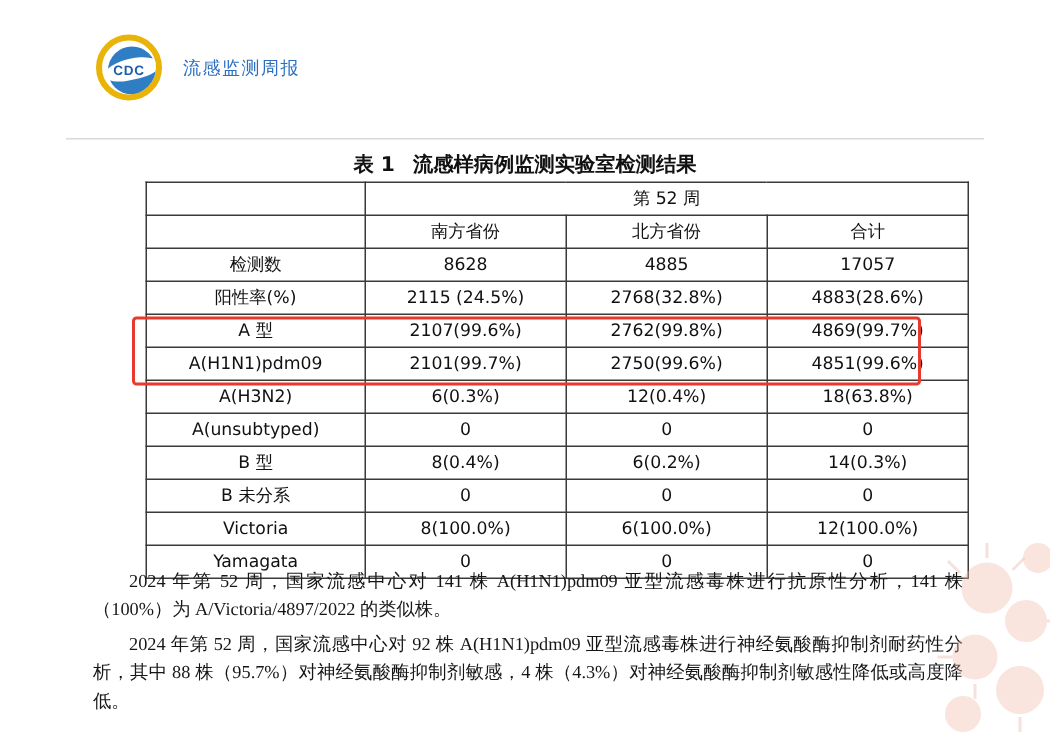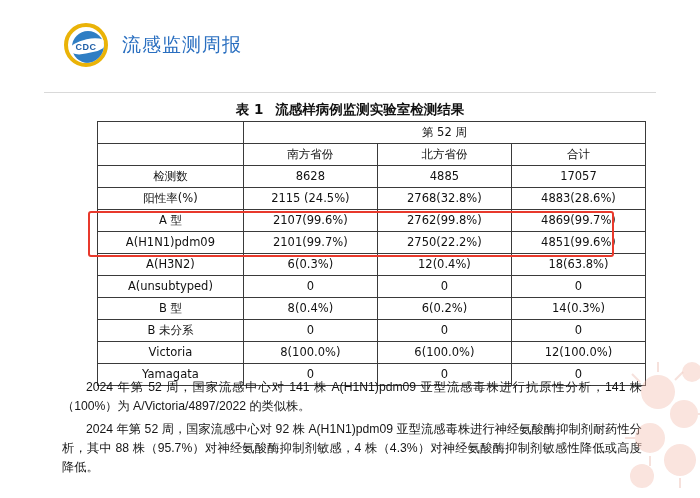--- a/index.html
+++ b/index.html
@@ -71,21 +71,21 @@
     left: 0; right: 0;
     top: 15px;
     text-align: center;
     font-size: 9px;
     font-weight: bold;
     color: #1f5fa8;
     letter-spacing: 0.5px;
   }
   .header-title {
     margin-left: 14px;
-    font-size: 19px;
+    font-size: 12px;
     color: #2a6fc0;
     letter-spacing: 1px;
     font-family: "DejaVu Sans", "Liberation Sans", sans-serif;
   }
   .header-rule {
     position: absolute;
     left: 44px;
     right: 44px;
     top: 92px;
     height: 1px;
@@ -150,21 +150,21 @@
 
   
   .body-text {
     position: absolute;
     left: 62px;
     top: 378px;
     width: 580px;
     font-size: 12.2px;
     line-height: 19px;
     color: #161616;
-    font-family: Liberation Sans, sans-serif;
+    font-family: Liberation Serif, serif;
     text-align: justify;
   }
   .body-text p {
     margin: 0 0 4px 0;
     text-indent: 24px;
   }
 
   
   .watermark {
     position: absolute;
@@ -228,21 +228,21 @@
         <tr>
           <td class="col-label bold row-tall">A 型</td>
           <td class="col-data bold row-tall">2107(99.6%)</td>
           <td class="col-data bold row-tall">2762(99.8%)</td>
           <td class="col-total bold row-tall">4869(99.7%)</td>
         </tr>
 
         <tr>
           <td class="col-label">A(H1N1)pdm09</td>
           <td class="col-data">2101(99.7%)</td>
-          <td class="col-data">2750(22.2%)</td>
+          <td class="col-data">2750(99.6%)</td>
           <td class="col-total">4851(99.6%)</td>
         </tr>
 
         <tr>
           <td class="col-label">A(H3N2)</td>
           <td class="col-data">6(0.3%)</td>
           <td class="col-data">12(0.4%)</td>
           <td class="col-total">18(63.8%)</td>
         </tr>
 

